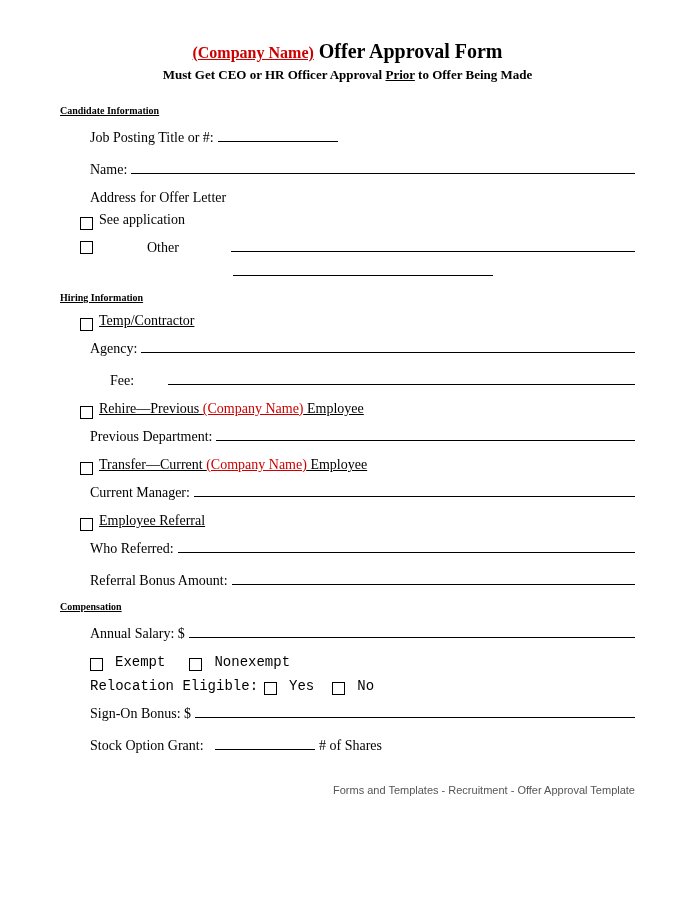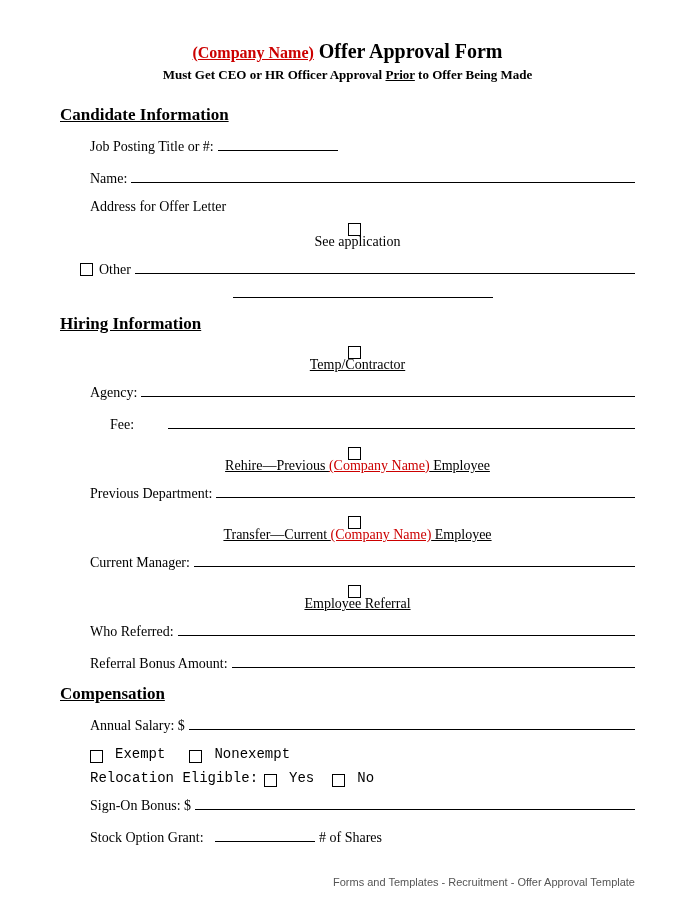--- a/index.html
+++ b/index.html
@@ -37,21 +37,21 @@
       font-size: 13px;
       margin-bottom: 22px;
     }
 
     .subtitle .underline-word {
       text-decoration: underline;
     }
 
     .section-title {
       font-weight: bold;
-      font-size: 17px;
+      font-size: 10px;
       text-decoration: underline;
       margin-bottom: 10px;
       margin-top: 10px;
     }
 
     .field-row {
       display: flex;
       align-items: baseline;
       margin-bottom: 12px;
       padding-left: 30px;
@@ -75,24 +75,23 @@
       height: 16px;
     }
 
     .address-label {
       padding-left: 30px;
       margin-bottom: 6px;
     }
 
     .checkbox-row {
       display: flex;
-      align-items: center;
+      align-items: flex-end;
       margin-bottom: 8px;
       padding-left: 20px;
-      flex-direction: column;
     }
 
     .checkbox {
       width: 13px;
       height: 13px;
       border: 1px solid #000;
       display: inline-block;
       margin-right: 6px;
       flex-shrink: 0;
       position: relative;
@@ -101,20 +100,21 @@
 
     .checkbox-label {
       white-space: nowrap;
     }
 
     .other-row {
       display: flex;
       align-items: baseline;
       margin-bottom: 4px;
       padding-left: 20px;
+      gap: 48px;
     }
 
     .standalone-line-row {
       display: flex;
       justify-content: center;
       margin-bottom: 16px;
       padding-left: 30px;
     }
 
     .standalone-line {

